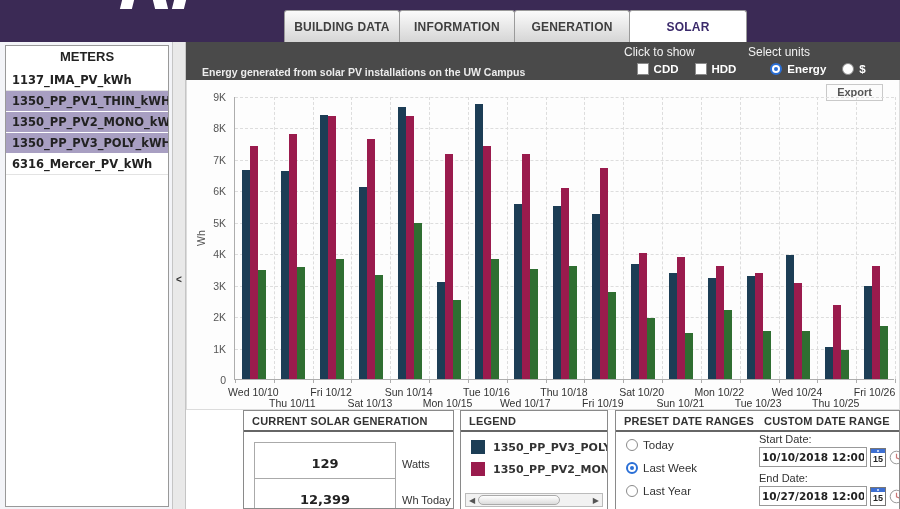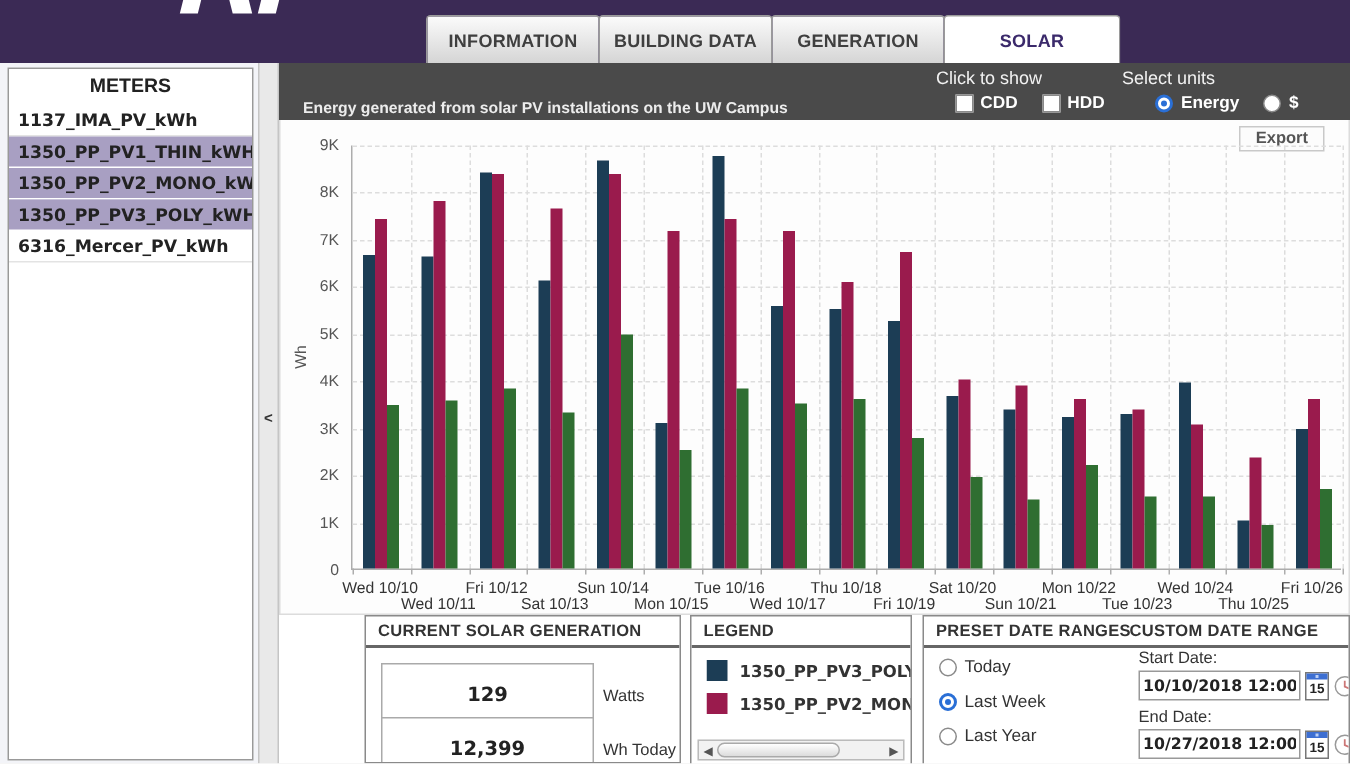--- a/index.html
+++ b/index.html
@@ -118,22 +118,22 @@
 
 <div class="page">
 
   <div class="topbar">
     <div class="uw-logo">
       <div class="nub nub1"></div>
         <div class="nub nub2"></div>
         <div class="nub nub3"></div>
     </div>
     <div class="tab-bar">
+        <div class="tab">BUILDING DATA</div>
         <div class="tab">INFORMATION</div>
-        <div class="tab">BUILDING DATA</div>
         <div class="tab">GENERATION</div>
         <div class="tab active">SOLAR</div>
       </div>
   </div>
 
   <div class="sidebar">
     <div class="meters-panel">
       <div class="meters-title">METERS</div>
       <div class="meter-list">
           <div class="meter-item">1137_IMA_PV_kWh</div>
@@ -320,21 +320,21 @@
             <div class="bar" style="height: 29px; background: rgb(47, 110, 49);"></div>
           </div>
           <div class="bar-group" style="left: 621.176px; width: 38.8235px;">
             <div class="bar" style="height: 93px; background: rgb(28, 61, 85);"></div>
             <div class="bar" style="height: 113px; background: rgb(154, 27, 77);"></div>
             <div class="bar" style="height: 53px; background: rgb(47, 110, 49);"></div>
           </div>
         </div>
       <div class="xlabels">
           <div class="xlab" style="left: 19.4118px; top: 3px;">Wed 10/10</div>
-          <div class="xlab" style="left: 58.2353px; top: 14px;">Wed 10/11</div>
+          <div class="xlab" style="left: 58.2353px; top: 14px;">Thu 10/11</div>
           <div class="xlab" style="left: 97.0588px; top: 3px;">Fri 10/12</div>
           <div class="xlab" style="left: 135.882px; top: 14px;">Sat 10/13</div>
           <div class="xlab" style="left: 174.706px; top: 3px;">Sun 10/14</div>
           <div class="xlab" style="left: 213.529px; top: 14px;">Mon 10/15</div>
           <div class="xlab" style="left: 252.353px; top: 3px;">Tue 10/16</div>
           <div class="xlab" style="left: 291.176px; top: 14px;">Wed 10/17</div>
           <div class="xlab" style="left: 330px; top: 3px;">Thu 10/18</div>
           <div class="xlab" style="left: 368.824px; top: 14px;">Fri 10/19</div>
           <div class="xlab" style="left: 407.647px; top: 3px;">Sat 10/20</div>
           <div class="xlab" style="left: 446.471px; top: 14px;">Sun 10/21</div>
@@ -377,21 +377,21 @@
       <div class="leg-scroll">
         <span class="leg-arrow left">◀</span>
         <span class="leg-arrow right">▶</span>
         <div class="leg-thumb"></div>
       </div>
     </div>
 
     <div class="panel panel-dates">
       <div class="panel-hrow">
         <span class="panel-h" style="left:8px">PRESET DATE RANGES</span>
-        <span class="panel-h" style="left:137px">CUSTOM DATE RANGE</span>
+        <span class="panel-h" style="left:148px">CUSTOM DATE RANGE</span>
       </div>
       <div class="preset-col">
           <div class="radio dark">
             <span class="radio-circle"></span>
             <span>Today</span>
           </div>
           <div class="radio dark">
             <span class="radio-circle on"></span>
             <span>Last Week</span>
           </div>

